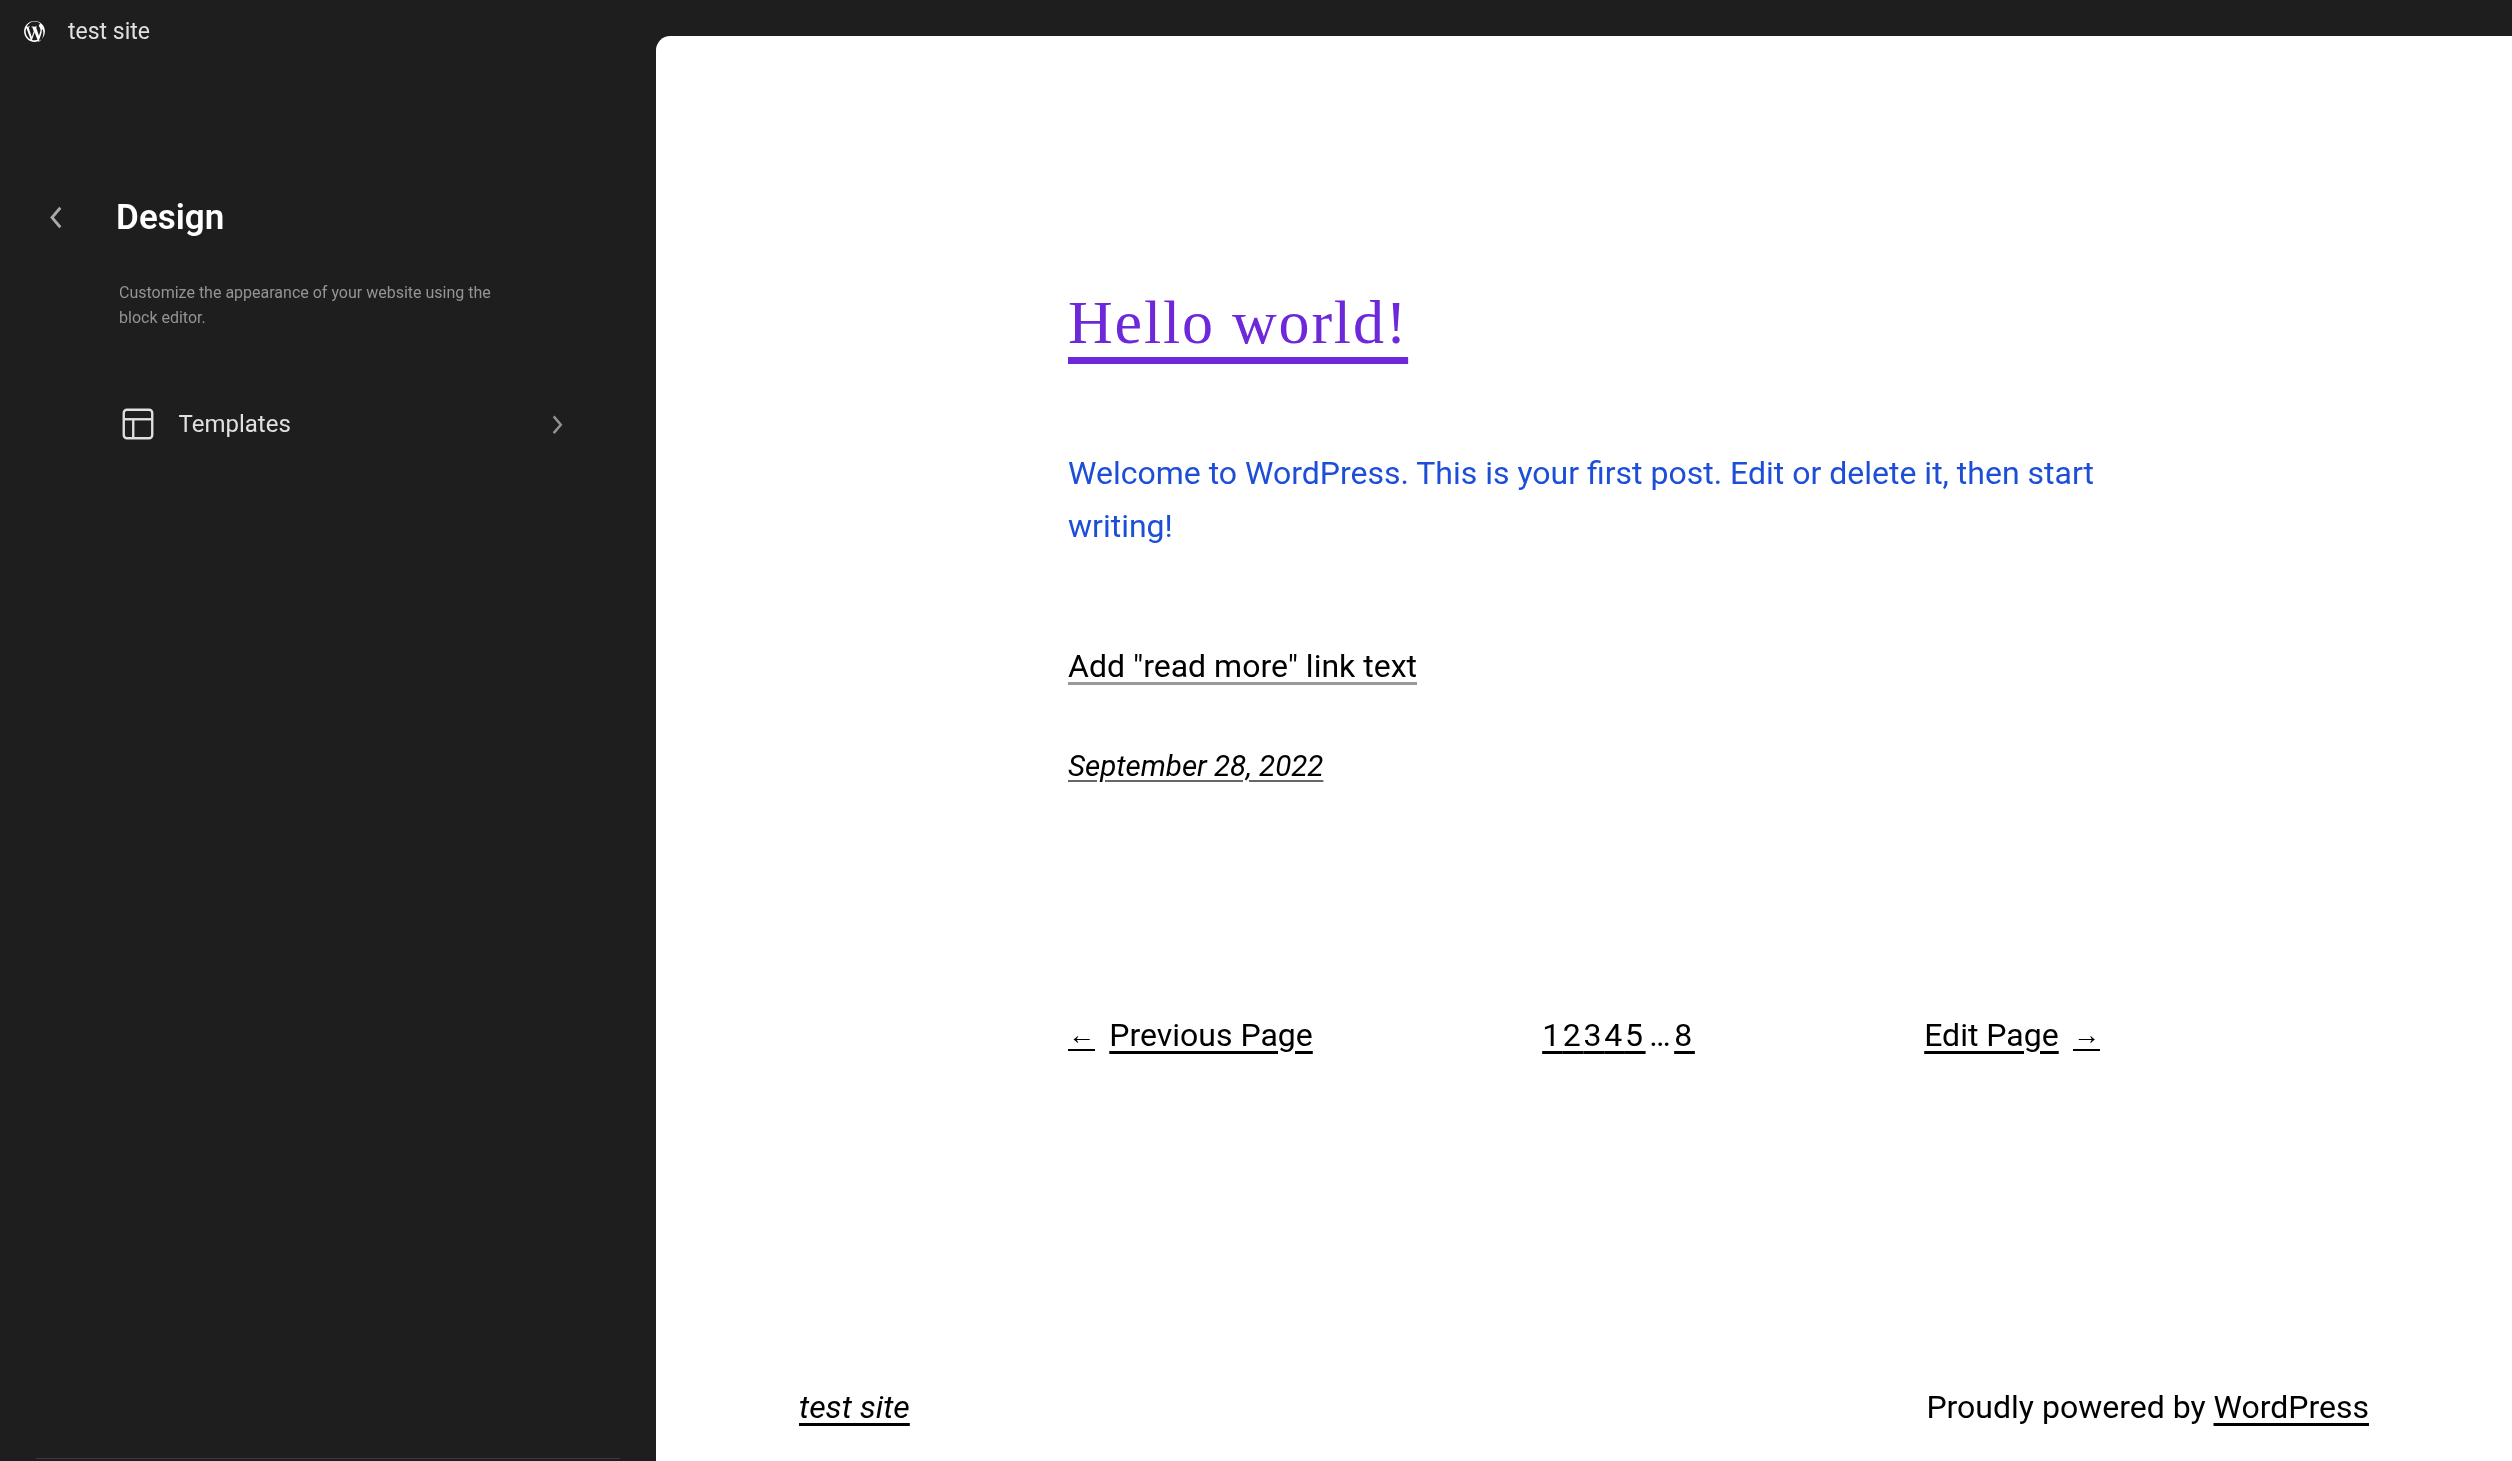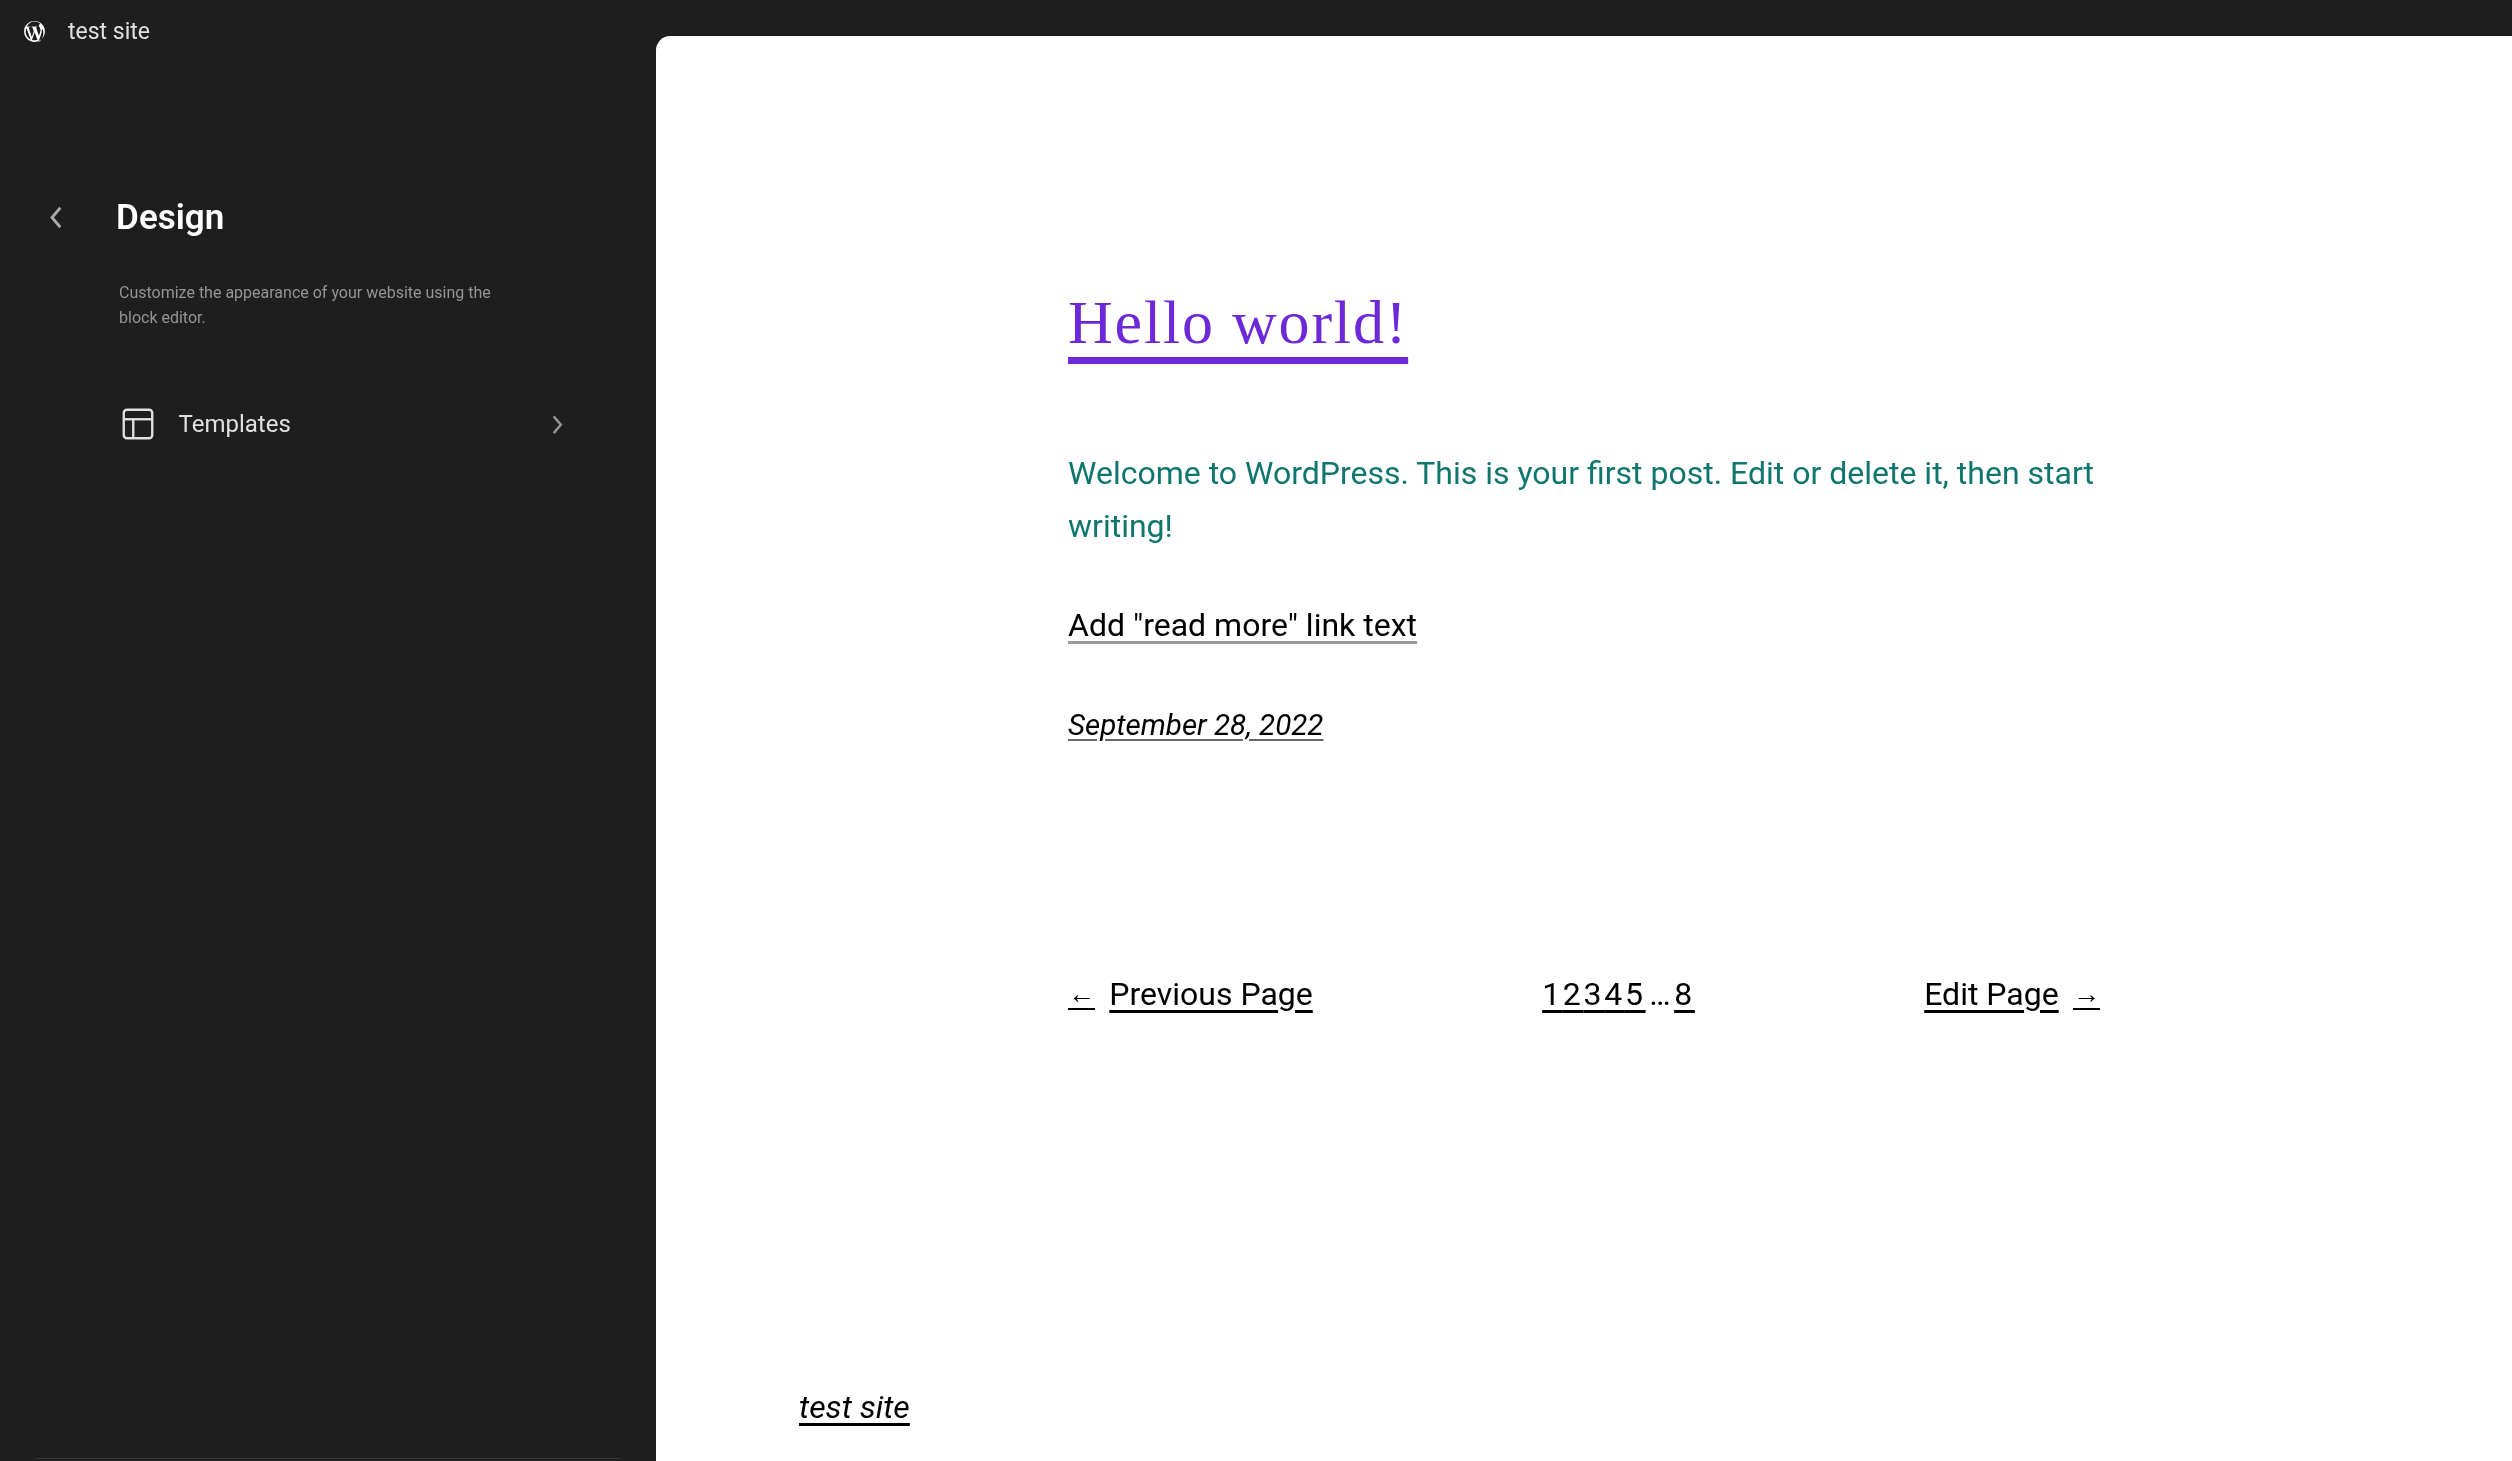--- a/index.html
+++ b/index.html
@@ -179,22 +179,22 @@
       text-decoration-thickness: 7.2px;
       text-underline-offset: 14.3px;
       margin-bottom: 89px;
       color: #6d28d9;
       letter-spacing: 1.8px;
     }
     
     .post-content {
       font-size: 32px;
       line-height: 1.65;
-      color: #0f766e;
-      margin-bottom: 53px;
+      color: #1d4ed8;
+      margin-bottom: 94px;
     }
     
     .read-more-link {
       font-size: 32px;
       color: #000;
       text-decoration: underline;
       text-decoration-color: #999;
       text-underline-offset: 5.4px;
       display: inline-block;
       margin-bottom: 64px;
@@ -354,15 +354,18 @@
     </div>
 
     <div class="pagination-next">
       <span>Edit Page</span>
       <span class="arrow-icon">→</span>
     </div>
   </div>
   
   <div class="preview-footer">
     <span class="footer-site-name">test site</span>
+    <span class="footer-credit">
+      <span>Proudly powered by </span><span class="footer-wp-link">WordPress</span>
+    </span>
   </div>
 </div>
 
 
 </body></html>

